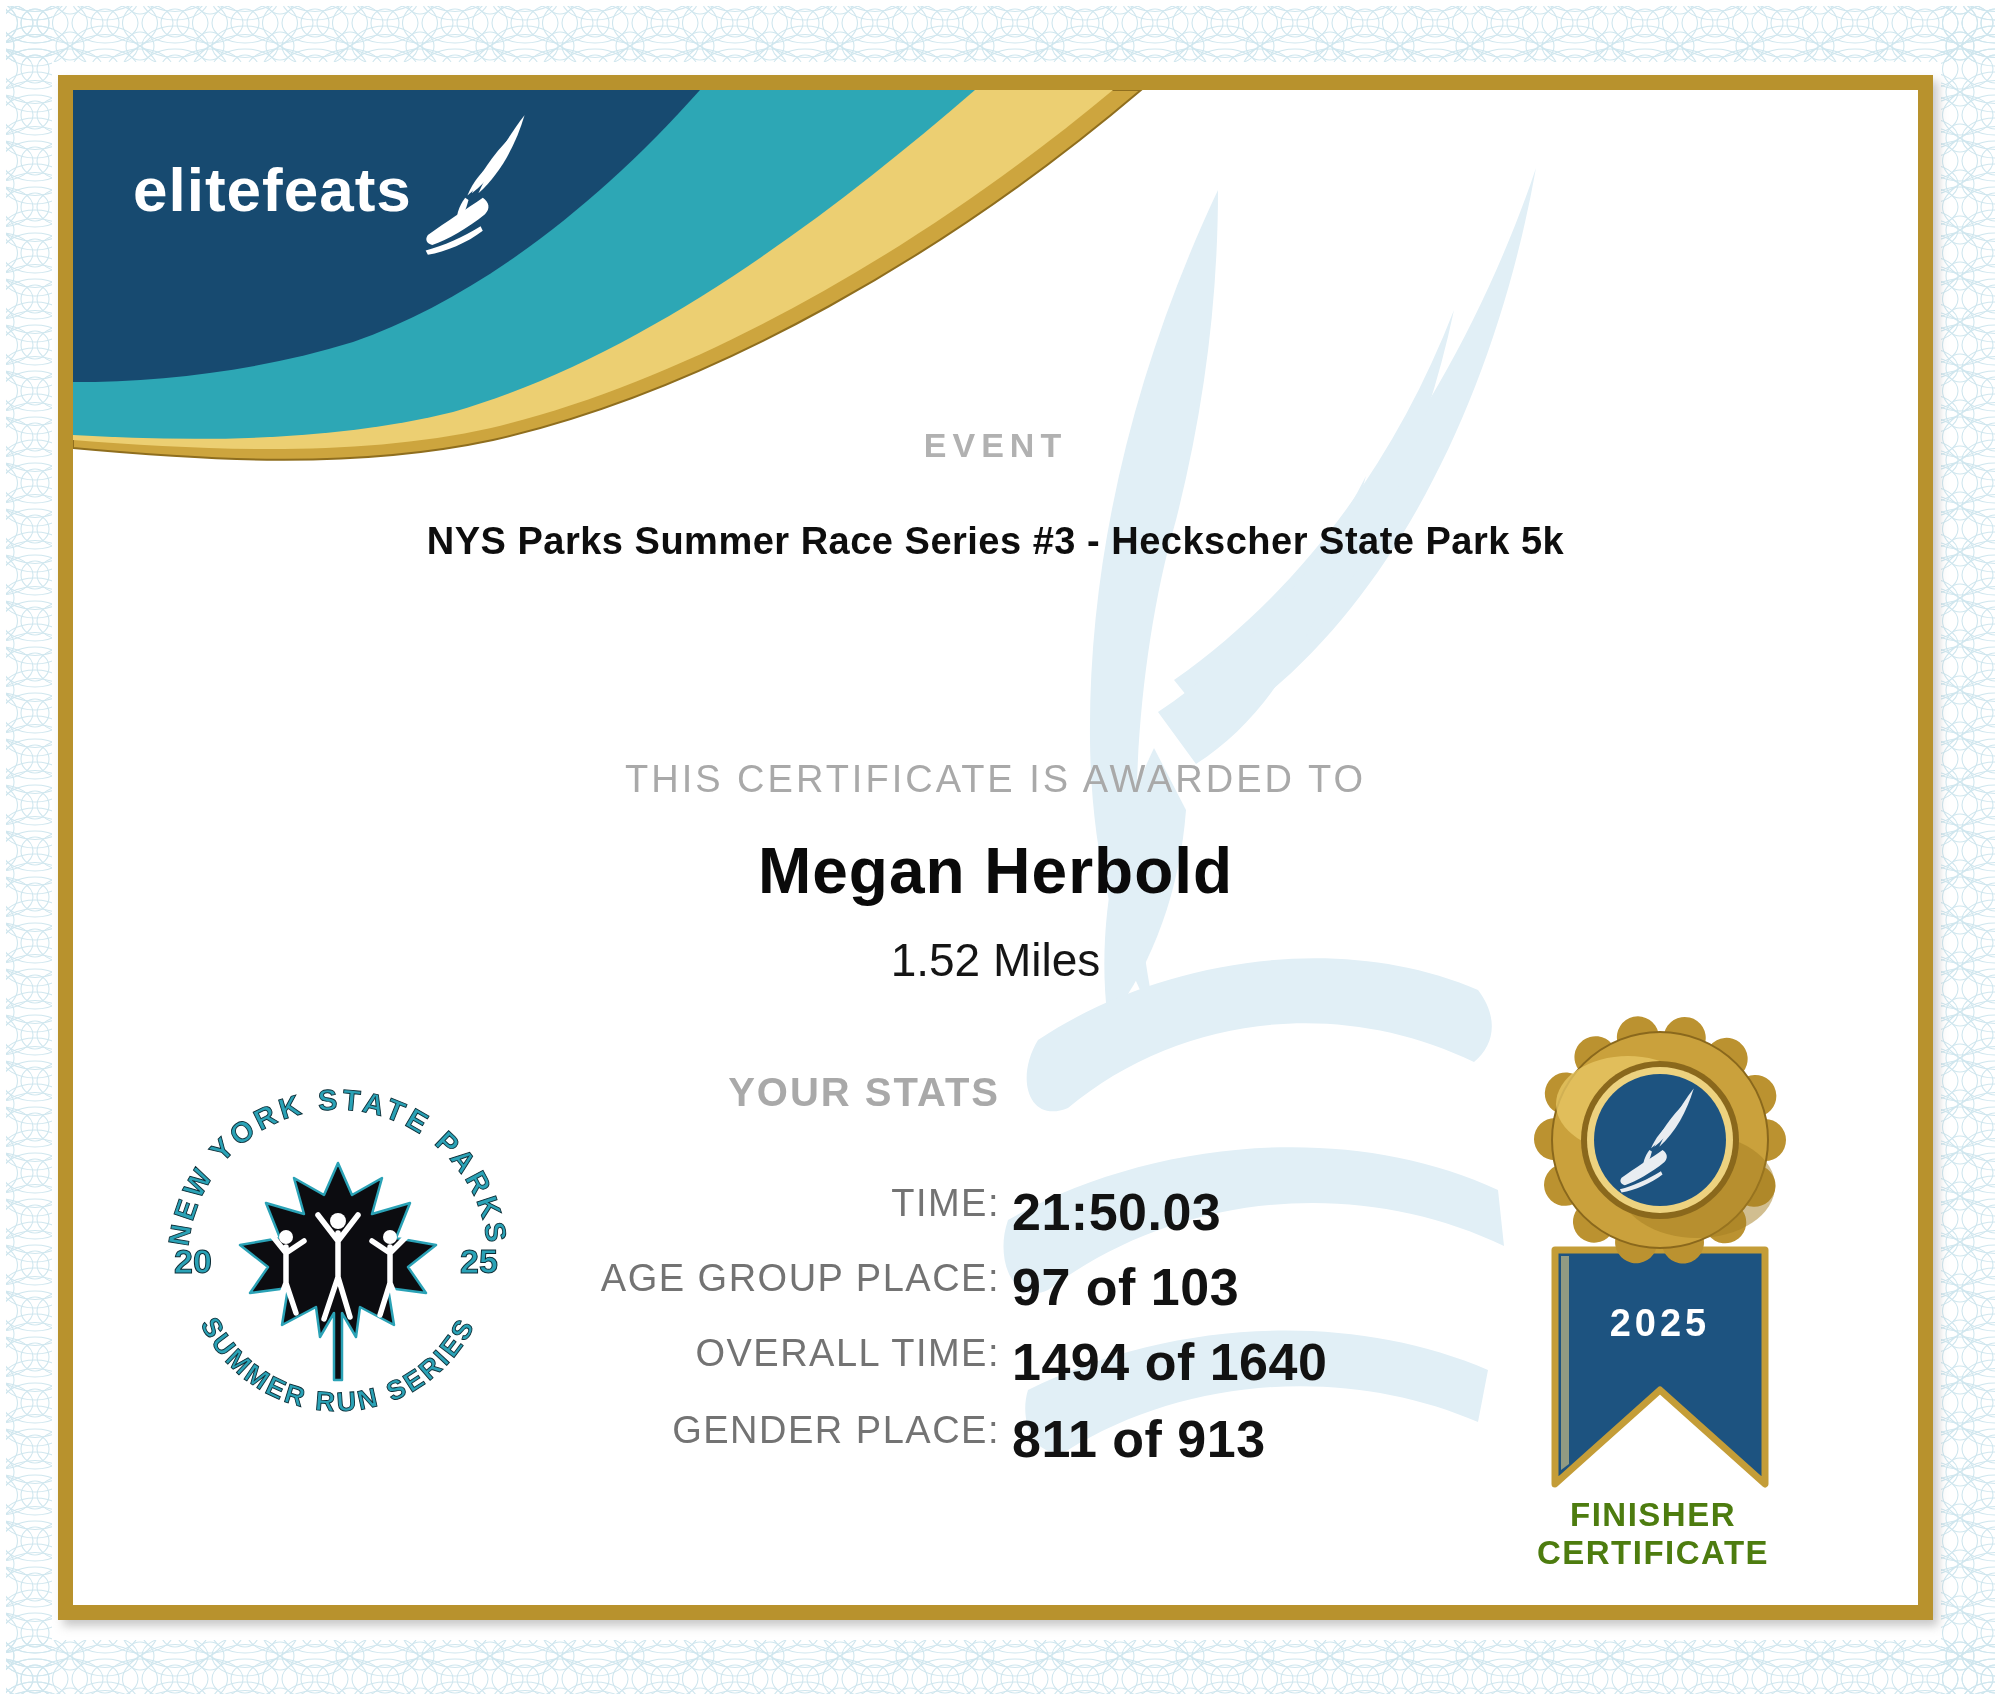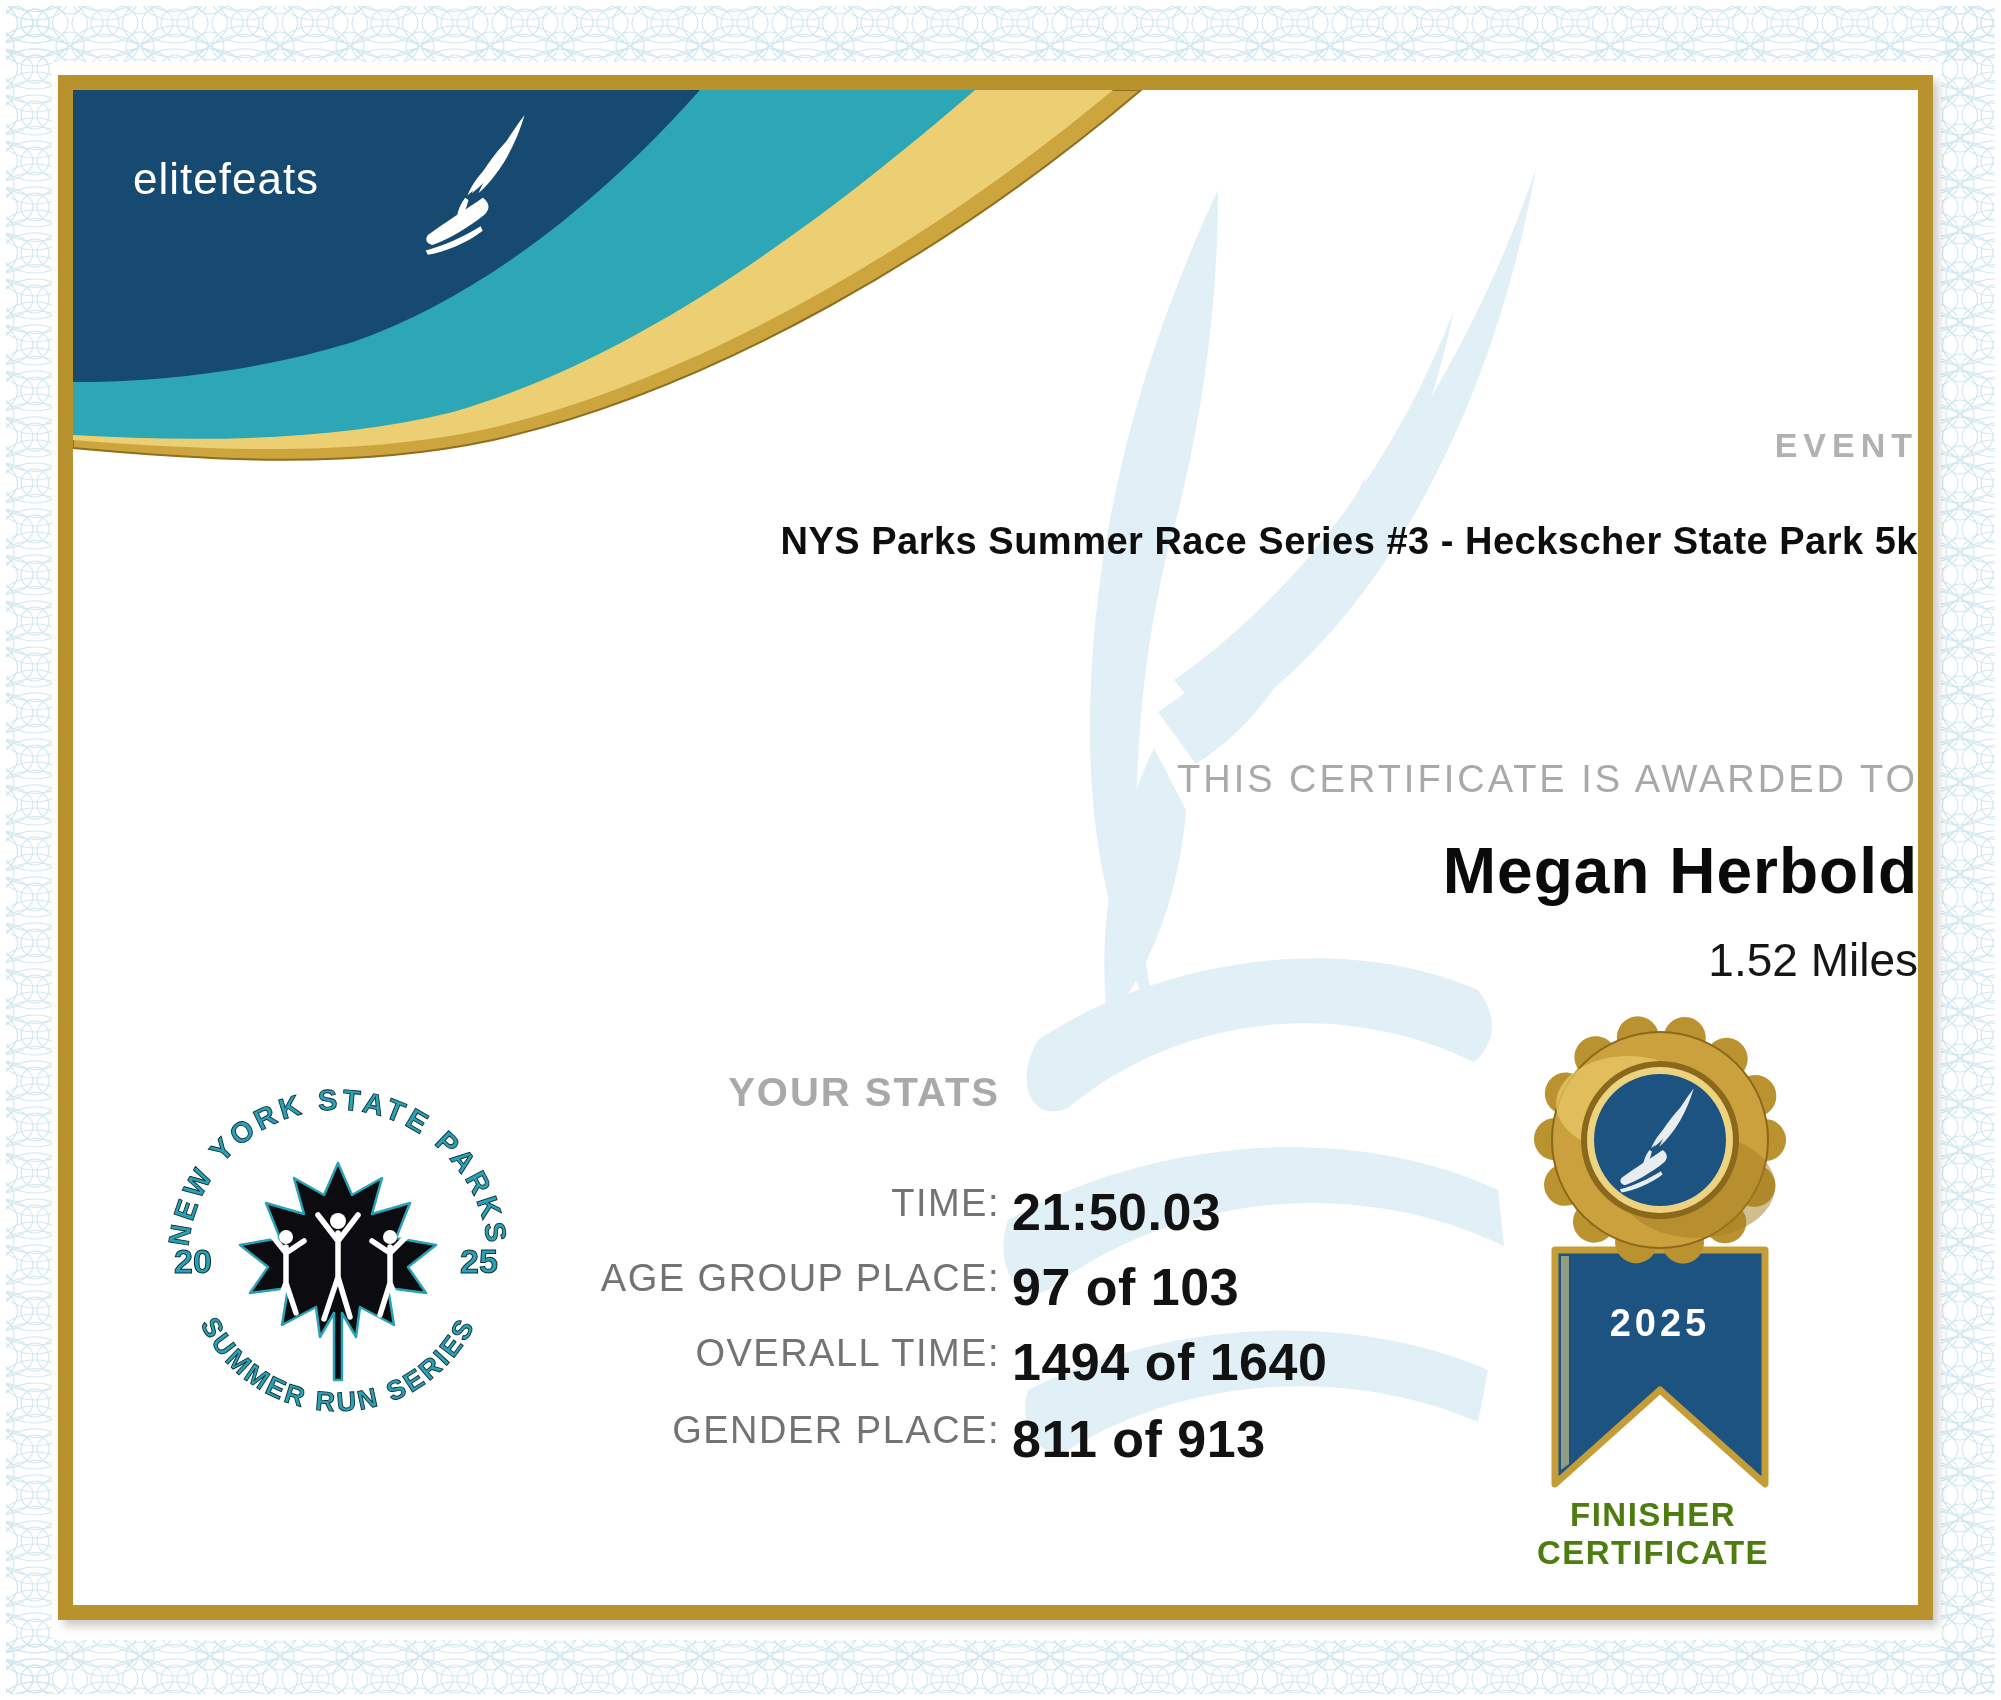--- a/index.html
+++ b/index.html
@@ -13,24 +13,24 @@
   .gold-frame{
     left:58px;top:75px;width:1875px;height:1545px;box-sizing:border-box;
     border:15px solid #b8922d;
     box-shadow:5px 6px 9px rgba(110,110,110,.38), inset 0 0 0 1px #9a7a22;
     background:#ffffff;
   }
   .content{
     left:73px;top:90px;width:1845px;height:1515px;overflow:hidden;background:#fff;
   }
   .brand-text{
-    left:60px;top:64px;color:#ffffff;font-size:44px;font-weight:normal;
+    left:60px;top:64px;color:#ffffff;font-size:62px;font-weight:bold;
     letter-spacing:1px;
   }
-  .center-line{left:0;right:0;text-align:right;}
+  .center-line{left:0;right:0;text-align:center;}
   .event-label{top:336px;font-size:34px;font-weight:600;letter-spacing:6px;color:#b1b1b1;}
   .event-title{top:430px;font-size:38px;font-weight:bold;color:#0e0e0e;letter-spacing:.5px;}
   .awarded-label{top:668px;font-size:38px;font-weight:500;letter-spacing:3px;color:#a9a9a9;}
   .runner-name{top:744px;font-size:64px;font-weight:bold;color:#0a0a0a;letter-spacing:1px;}
   .distance{top:843px;font-size:46px;font-weight:400;color:#151515;}
   .stats-heading{top:980px;right:918px;font-size:40px;font-weight:bold;letter-spacing:2px;color:#a9a9a9;}
   .stat-label{right:918px;font-size:38px;font-weight:500;letter-spacing:1.5px;color:#737373;}
   .stat-value{left:939px;font-size:52px;font-weight:bold;color:#121212;letter-spacing:.5px;}
   .row-time{top:1092px;} .row-age{top:1167px;} .row-overall{top:1242px;} .row-gender{top:1319px;}
   .finisher-block{

